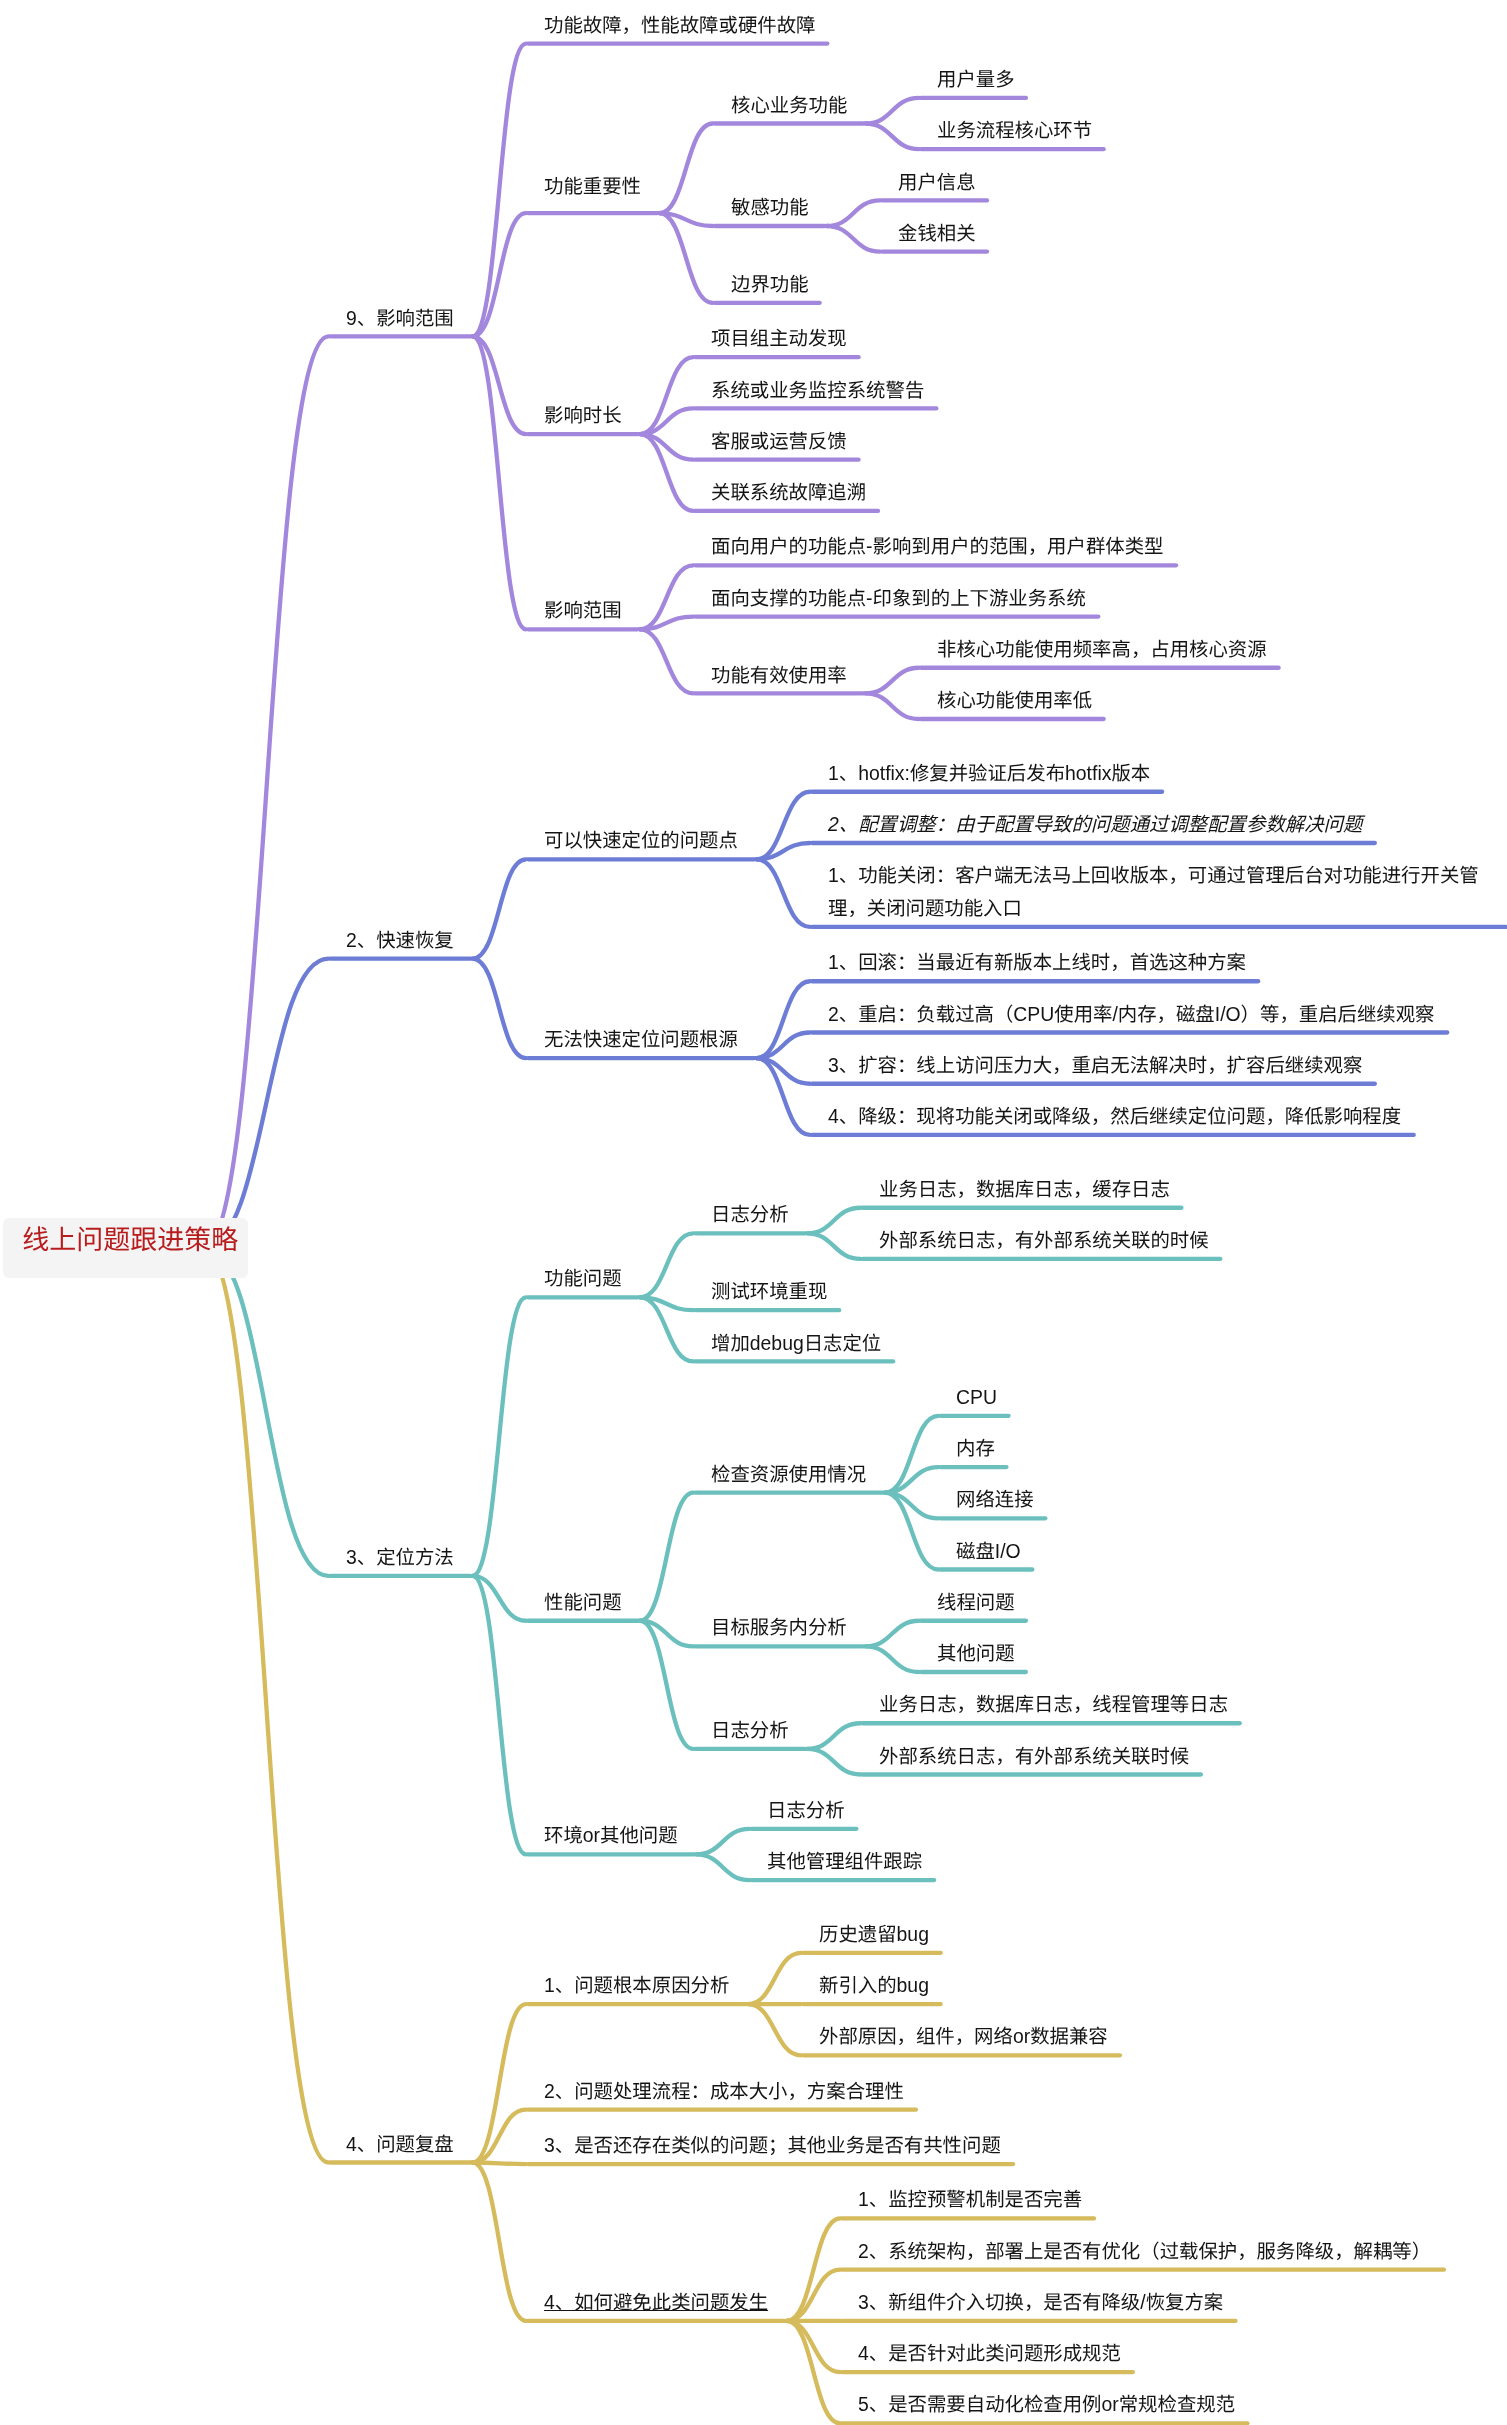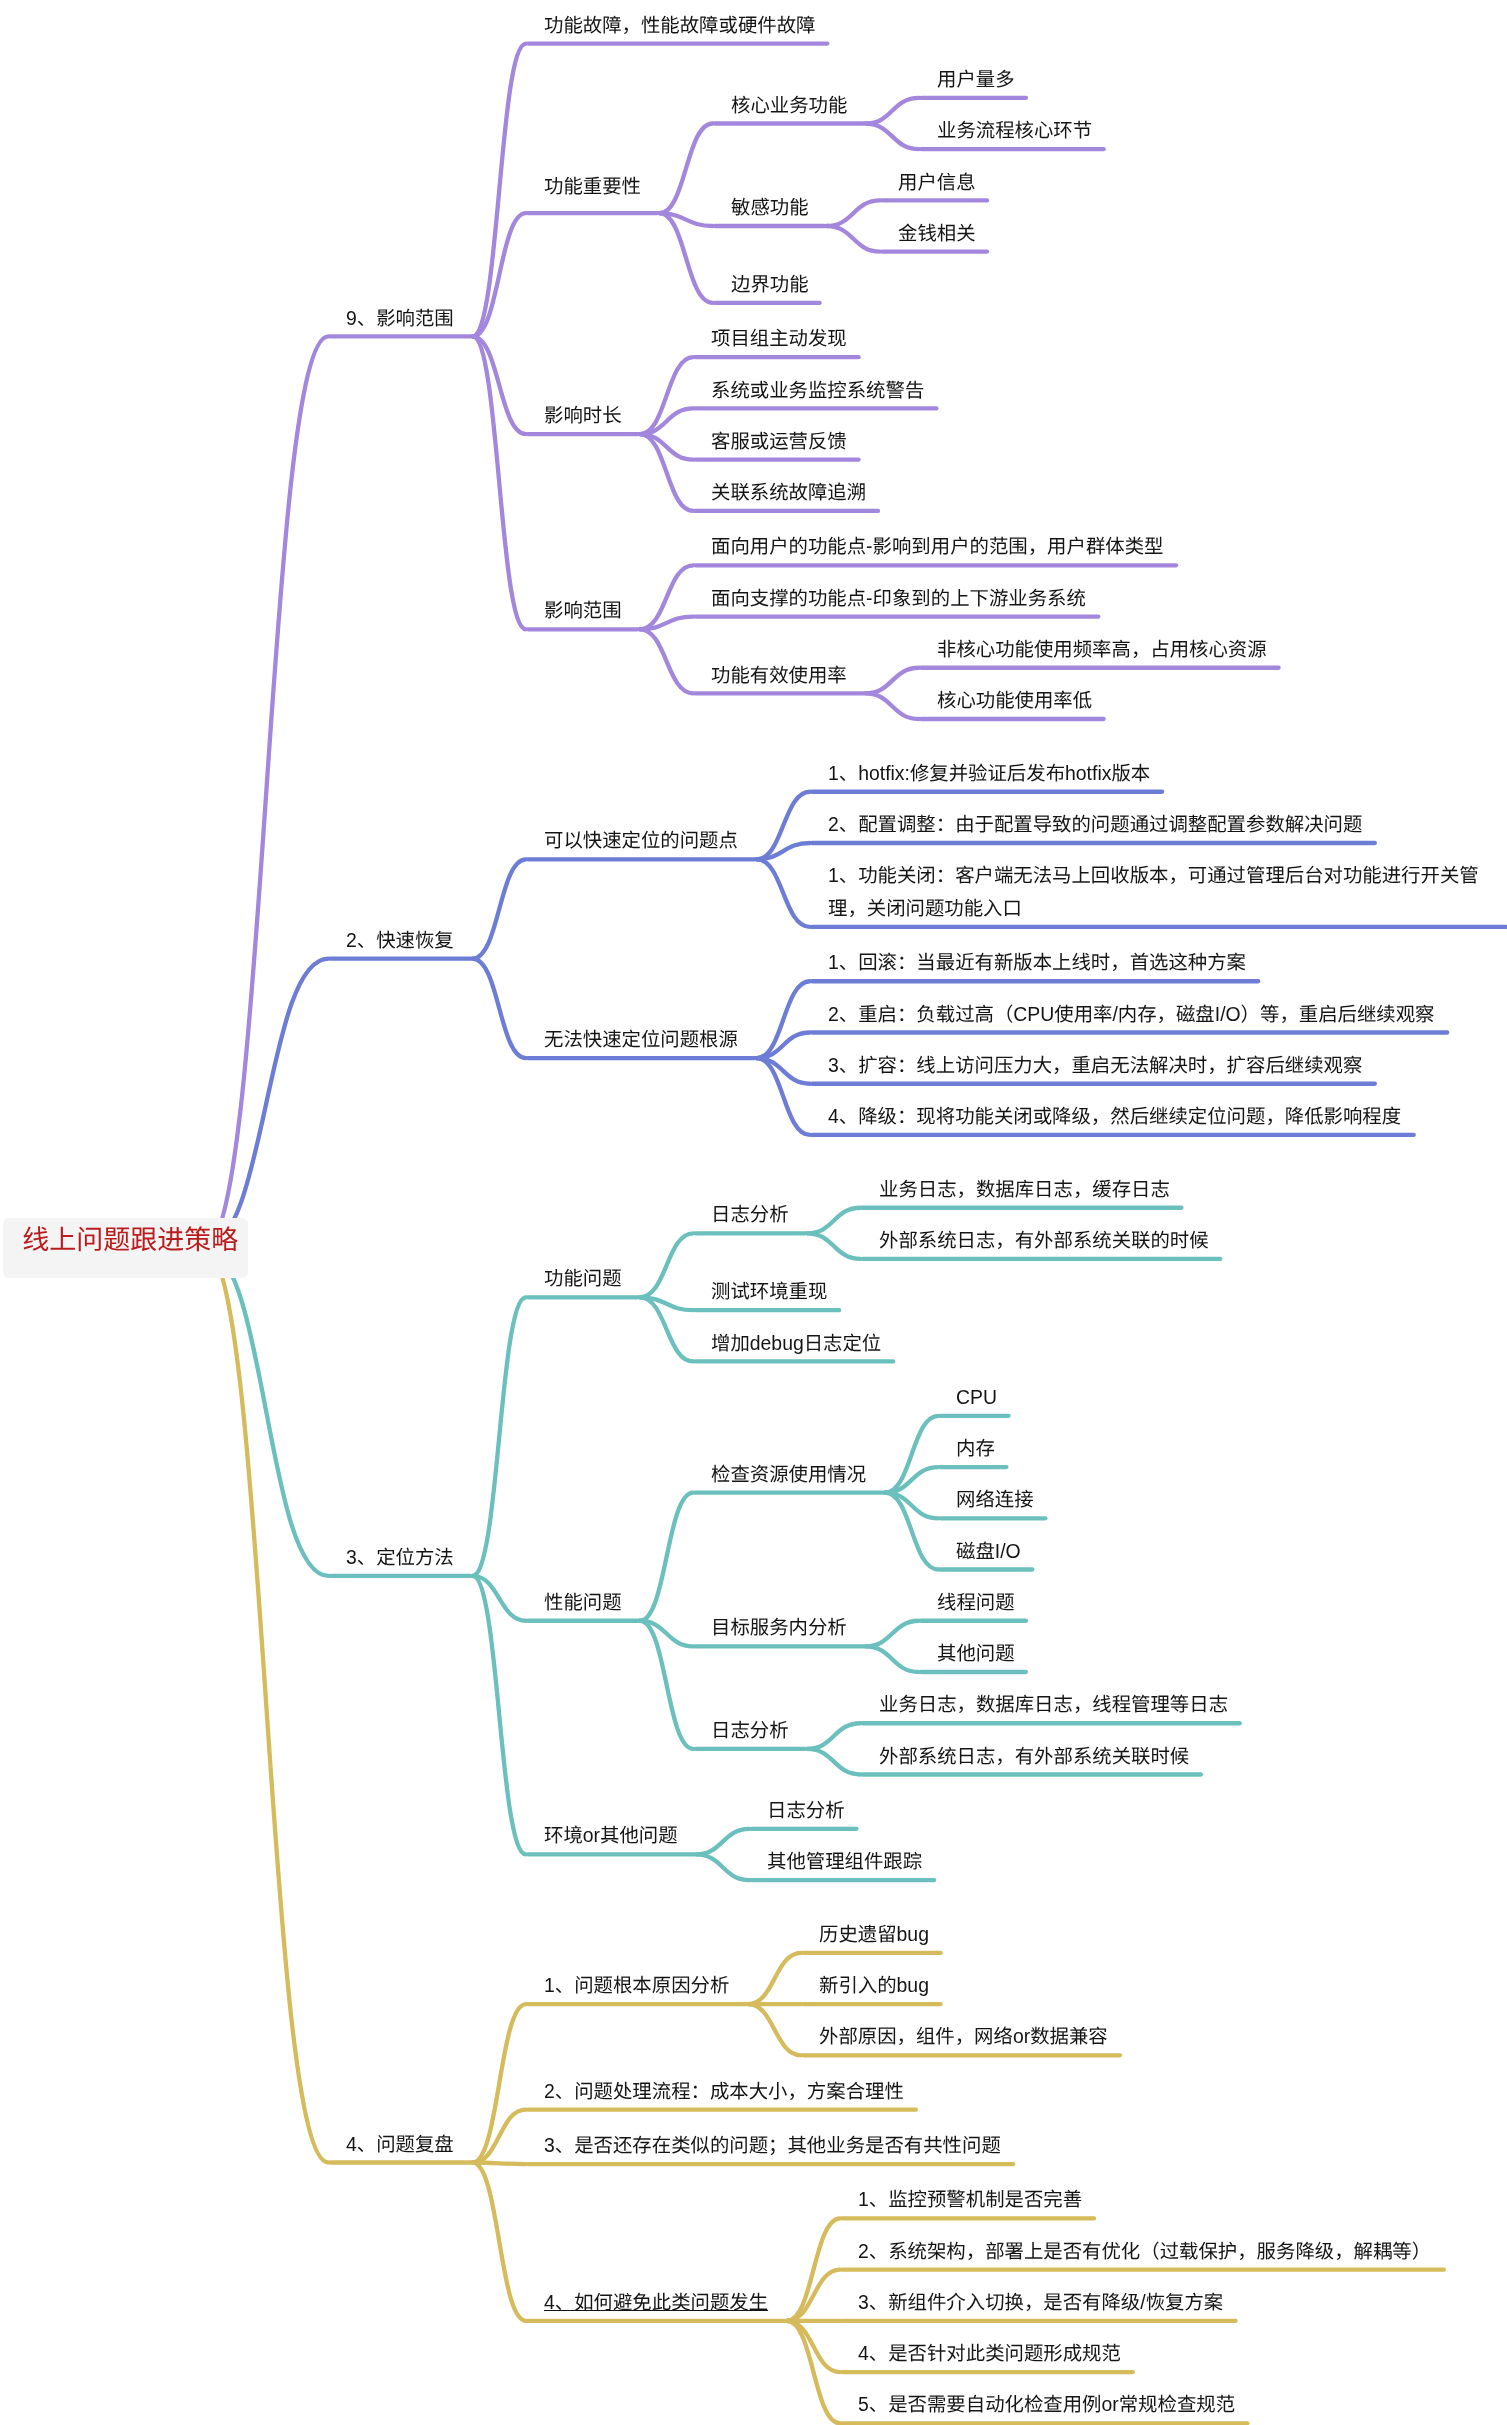--- a/index.html
+++ b/index.html
@@ -174,21 +174,21 @@
 <div class="node" style="left:711px;top:476px;"><span>关联系统故障追溯</span></div>
 <div class="node" style="left:544px;top:594px;"><span>影响范围</span></div>
 <div class="node" style="left:711px;top:530px;"><span>面向用户的功能点-影响到用户的范围，用户群体类型</span></div>
 <div class="node" style="left:711px;top:582px;"><span>面向支撑的功能点-印象到的上下游业务系统</span></div>
 <div class="node" style="left:711px;top:659px;font-family:Liberation Serif, serif;"><span>功能有效使用率</span></div>
 <div class="node" style="left:937px;top:633px;"><span>非核心功能使用频率高，占用核心资源</span></div>
 <div class="node" style="left:937px;top:684px;"><span>核心功能使用率低</span></div>
 <div class="node" style="left:346px;top:924px;"><span>2、快速恢复</span></div>
 <div class="node" style="left:544px;top:824px;"><span>可以快速定位的问题点</span></div>
 <div class="node" style="left:828px;top:757px;"><span>1、hotfix:修复并验证后发布hotfix版本</span></div>
-<div class="node" style="left:828px;top:808px;"><span>2、配置调整：由于配置导致的问题通过调整配置参数解决问题</span></div>
+<div class="node" style="left:828px;top:808px;font-style:italic;"><span>2、配置调整：由于配置导致的问题通过调整配置参数解决问题</span></div>
 <div class="node wrap" style="left:828px;top:859px;width:666px;"><span>1、功能关闭：客户端无法马上回收版本，可通过管理后台对功能进行开关管理，关闭问题功能入口</span></div>
 <div class="node" style="left:544px;top:1023px;"><span>无法快速定位问题根源</span></div>
 <div class="node" style="left:828px;top:946px;"><span>1、回滚：当最近有新版本上线时，首选这种方案</span></div>
 <div class="node" style="left:828px;top:998px;"><span>2、重启：负载过高（CPU使用率/内存，磁盘I/O）等，重启后继续观察</span></div>
 <div class="node" style="left:828px;top:1049px;"><span>3、扩容：线上访问压力大，重启无法解决时，扩容后继续观察</span></div>
 <div class="node" style="left:828px;top:1100px;"><span>4、降级：现将功能关闭或降级，然后继续定位问题，降低影响程度</span></div>
 <div class="node" style="left:346px;top:1541px;"><span>3、定位方法</span></div>
 <div class="node" style="left:544px;top:1262px;"><span>功能问题</span></div>
 <div class="node" style="left:711px;top:1198px;"><span>日志分析</span></div>
 <div class="node" style="left:879px;top:1173px;"><span>业务日志，数据库日志，缓存日志</span></div>

